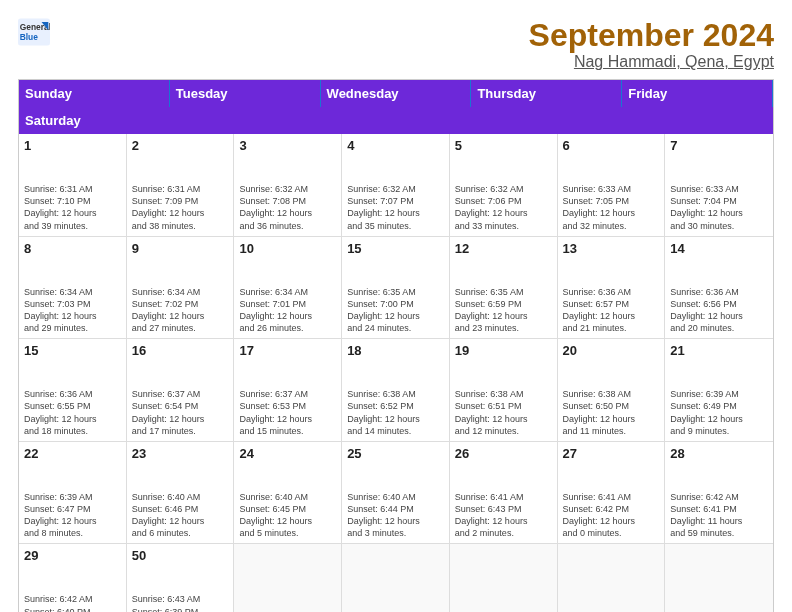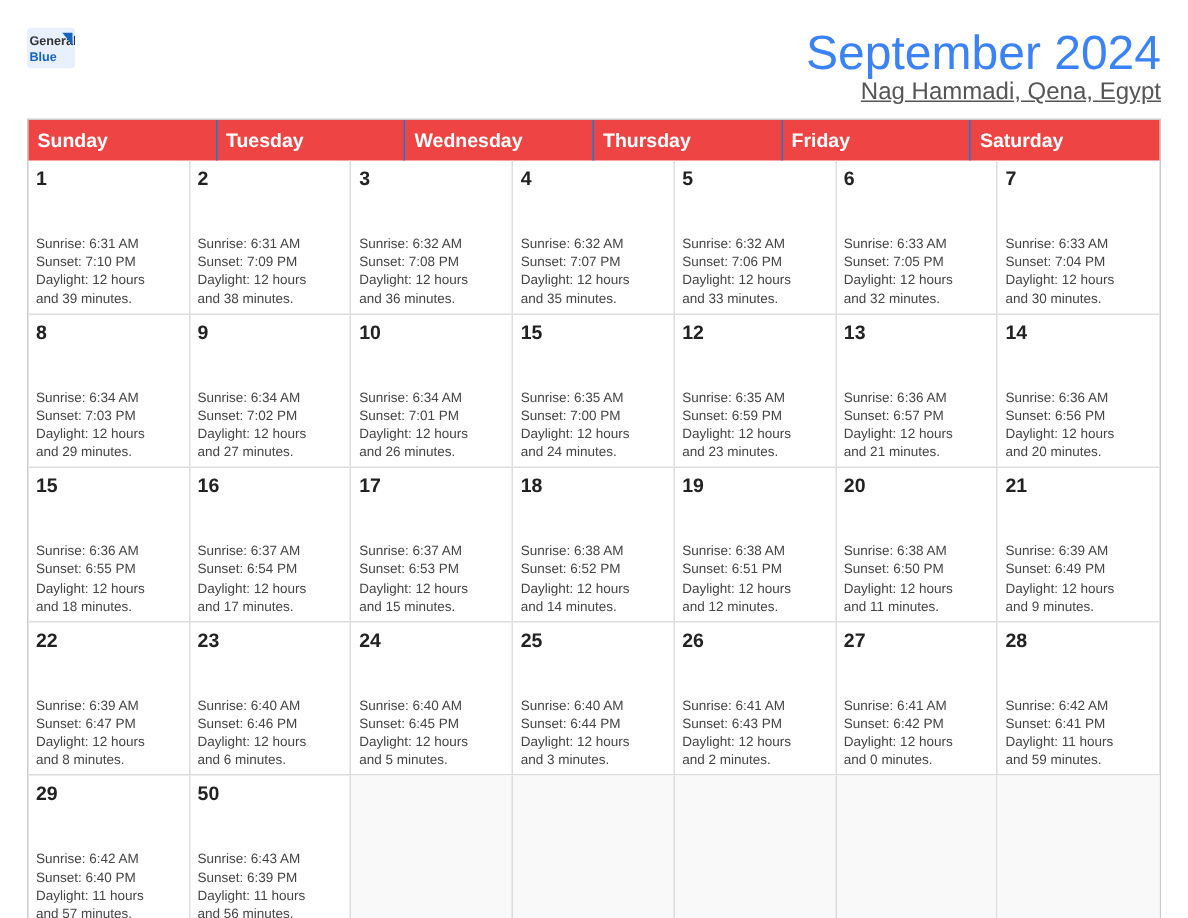--- a/index.html
+++ b/index.html
@@ -30,40 +30,40 @@
     }
     .logo-icon {
       width: 32px;
       height: 28px;
     }
     .title-block {
       text-align: right;
     }
     .title-block h1 {
       font-size: 32px;
-      font-weight: normal;
-      color: #3b82f6;
+      font-weight: bold;
+      color: #a16207;
       line-height: 1.1;
     }
     .title-block h2 {
       font-size: 16px;
       font-weight: normal;
       color: #555;
       text-decoration: underline;
     }
     .calendar {
       flex: 1;
       display: flex;
       flex-direction: column;
       border: 1px solid #ccc;
     }
     .cal-header {
       display: grid;
-      grid-template-columns: repeat(6, 1fr);
-      background: #ef4444;
+      grid-template-columns: repeat(5, 1fr);
+      background: #6d28d9;
     }
     .cal-header-cell {
       color: #fff;
       font-weight: bold;
       font-size: 13px;
       padding: 6px 6px;
       text-align: left;
       border-right: 1px solid #1976d2;
     }
     .cal-header-cell:last-child { border-right: none; }

